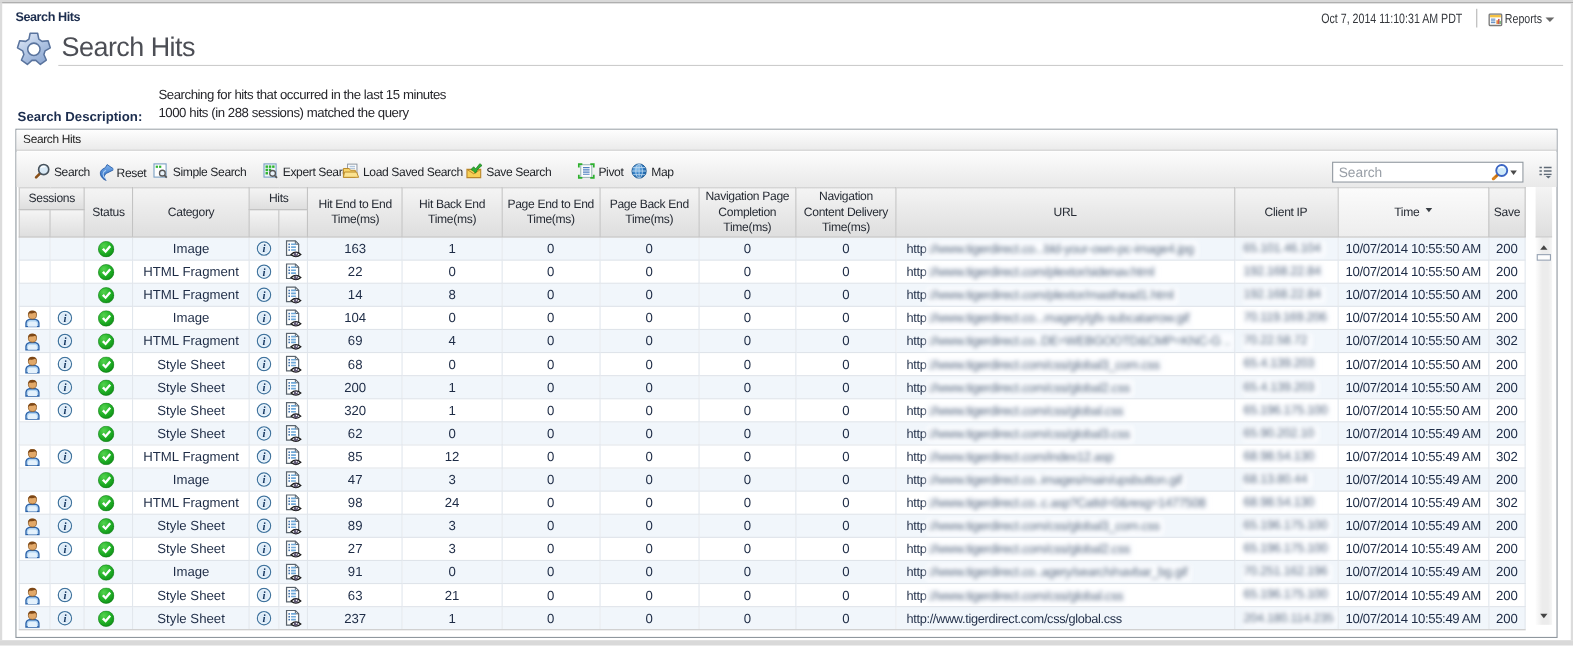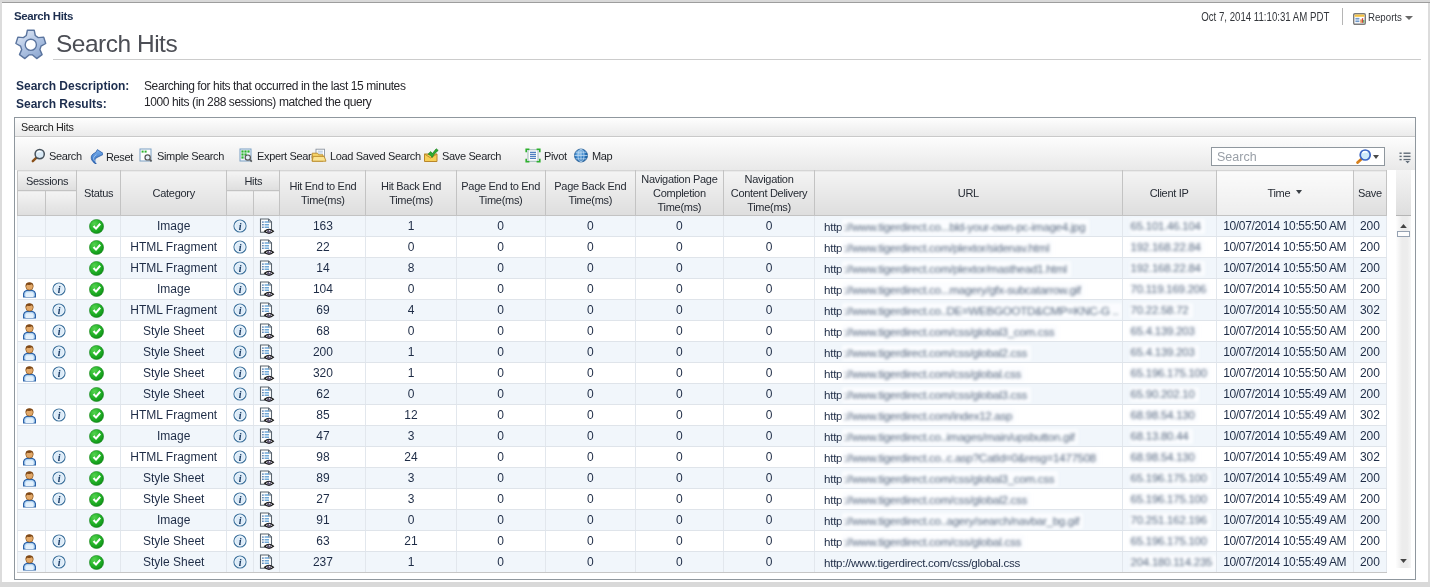--- a/index.html
+++ b/index.html
@@ -11,21 +11,21 @@
 #botstrip{left:0;top:582px;width:1430px;height:5px;background:#d9d9d9;}
 #crumb{left:14px;top:10px;font-size:11.5px;letter-spacing:-0.4px;font-weight:bold;color:#1c2d4e;}
 #meta{right:101px;top:10px;font-size:12.4px;color:#33363b;transform:scaleX(0.78);transform-origin:100% 50%;}
 #metasep{left:1342px;top:8px;width:1px;height:17px;background:#b5b5b5;}
 #repicon{left:1353px;top:11px;}
 #reptext{left:1368px;top:10px;font-size:11.8px;color:#33363b;transform:scaleX(0.82);transform-origin:0 50%;}
 #reparr{left:1405px;top:16px;width:0;height:0;border:4px solid transparent;border-top:4.6px solid #6a6a6a;}
 #gear{left:14px;top:29px;}
 #title{left:56px;top:30px;font-size:24.5px;letter-spacing:-0.5px;color:#4c4e55;}
 #titleline{left:53px;top:59px;width:1368px;height:1px;background:#ccc;}
-.dlabel{left:16px;font-size:12px;font-weight:bold;color:#1c2d4e;}
+.dlabel{left:16px;font-size:12px;font-weight:bold;color:#1c2d4e;margin-top:20px;}
 .dval{left:144px;font-size:12px;letter-spacing:-0.4px;color:#26262b;}
 #panel{left:14px;top:117px;width:1400px;height:461px;border:1px solid #8f979e;background:#fff;}
 #phead{position:absolute;left:0;top:0;width:100%;height:19px;background:linear-gradient(#fefefe,#ebebeb);border-bottom:1px solid #c9c9c9;font-size:10.8px;letter-spacing:-0.3px;color:#222;line-height:19px;padding-left:6px;box-sizing:border-box;}
 #ptool{position:absolute;left:0;top:20px;width:100%;height:32px;background:linear-gradient(#fcfcfc,#e9e9e9);}
 .tbtn{position:absolute;top:10px;height:16px;font-size:11px;letter-spacing:-0.35px;color:#1e2126;white-space:nowrap;}
 .tbtn svg{vertical-align:-3px;margin-right:3px;}
 #sbox{position:absolute;left:1196px;top:29px;width:172px;height:17px;border:1px solid #8f979e;background:#fff;}
 #sbox .ph{position:absolute;left:5px;top:2px;font-size:12.5px;color:#9aa0a8;}
 #sbox .mg{position:absolute;right:12px;top:0px;}
 #sbox .da{position:absolute;right:5px;top:7px;width:0;height:0;border:3.5px solid transparent;border-top:4.5px solid #4a4a4a;}

